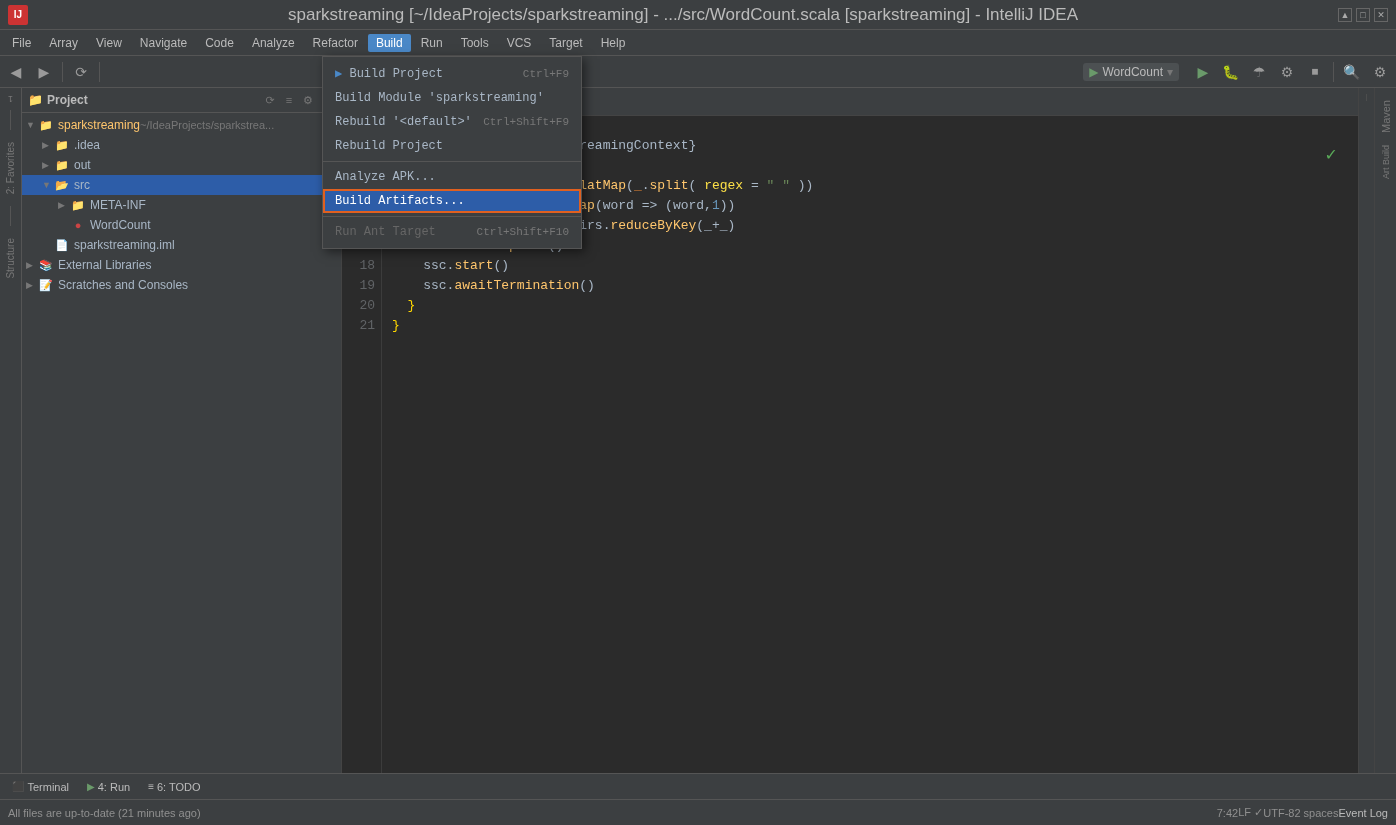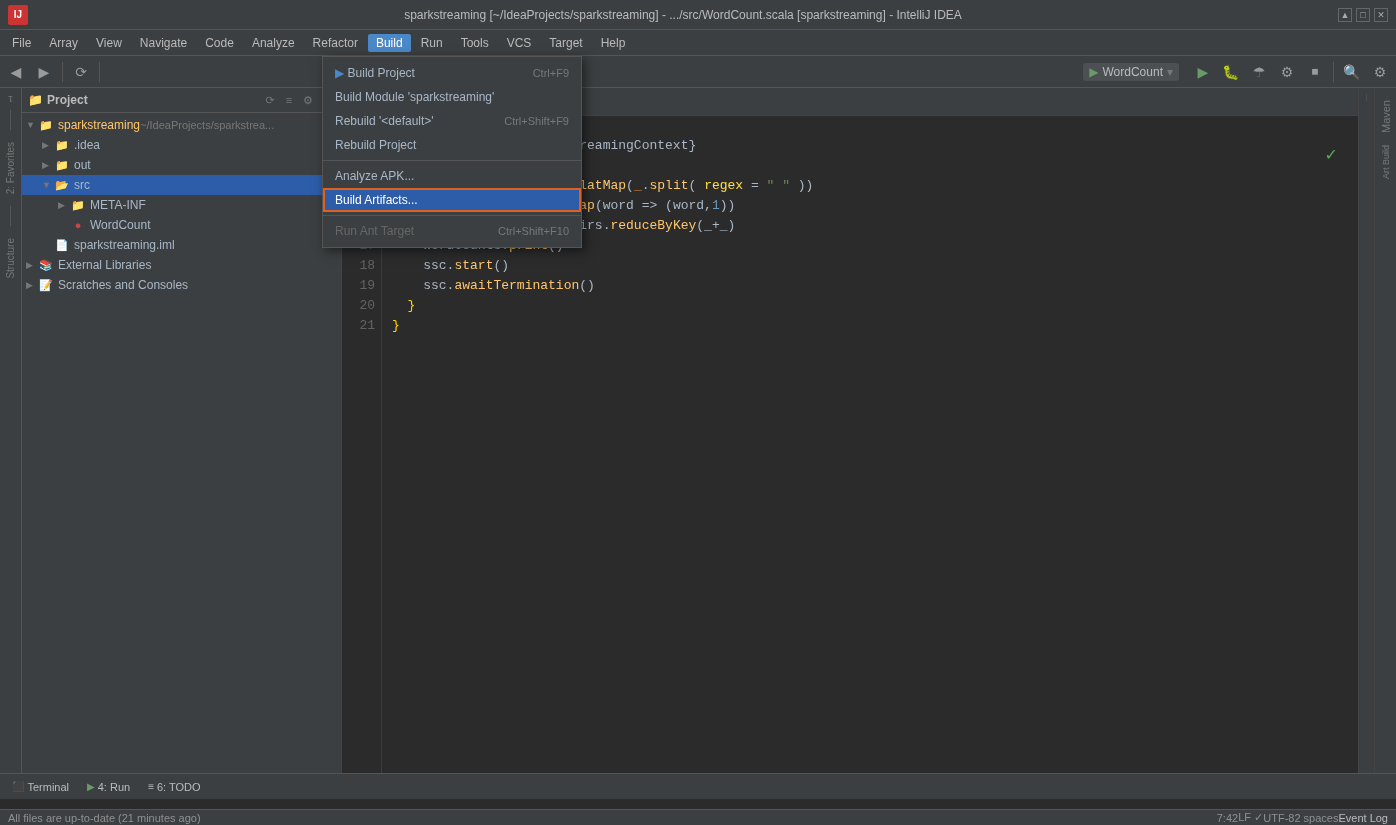--- a/index.html
+++ b/index.html
@@ -19,21 +19,21 @@
       background: #3c3f41;
       height: 30px;
       display: flex;
       align-items: center;
       justify-content: space-between;
       border-bottom: 1px solid #555;
       padding: 0 8px;
     }
     #title-bar .title-text {
       color: #bbb;
-      font-size: 12px;
+      font-size: 17px;
       flex: 1;
       text-align: center;
     }
     #title-bar .win-controls {
       display: flex;
       gap: 4px;
     }
     #title-bar .win-controls span {
       width: 14px;
       height: 14px;
@@ -339,20 +339,21 @@
       padding: 4px 0;
     }
     .menu-entry {
       display: flex;
       align-items: center;
       padding: 5px 12px;
       cursor: pointer;
       color: #a9b7c6;
       font-size: 12px;
       justify-content: space-between;
+      font-family: Liberation Mono, monospace;
     }
     .menu-entry.highlighted {
       background: #2d5da8;
       color: white;
     }
     .menu-entry.highlighted.outlined {
       background: #2d5da8;
       outline: 2px solid #e06020;
       outline-offset: -2px;
     }
@@ -659,21 +660,21 @@
   <div style="display:flex; align-items:center; padding:2px 8px; cursor:pointer; color:#bbb; font-size:11px; gap:3px;">
     <span style="color:#6a9a6a; font-size:10px">▶</span>
     <span>4: Run</span>
   </div>
   <div style="display:flex; align-items:center; padding:2px 8px; cursor:pointer; color:#bbb; font-size:11px; gap:3px;">
     <span style="font-size:10px">≡</span>
     <span>6: TODO</span>
   </div>
 </div>
 
-<div id="status-bar" style="position:absolute; bottom:0; left:0; right:0; height:16px;">
+<div id="status-bar" style="position:absolute; bottom:0; left:0; right:0; height:26px;">
   <div class="status-left">
     <span>All files are up-to-date (21 minutes ago)</span>
   </div>
   <div class="status-right">
     <span>7:42</span>
     <span>LF ✓</span>
     <span>UTF-8</span>
     <span>2 spaces</span>
     <span style="cursor:pointer; color:#bbb;">Event Log</span>
   </div>

